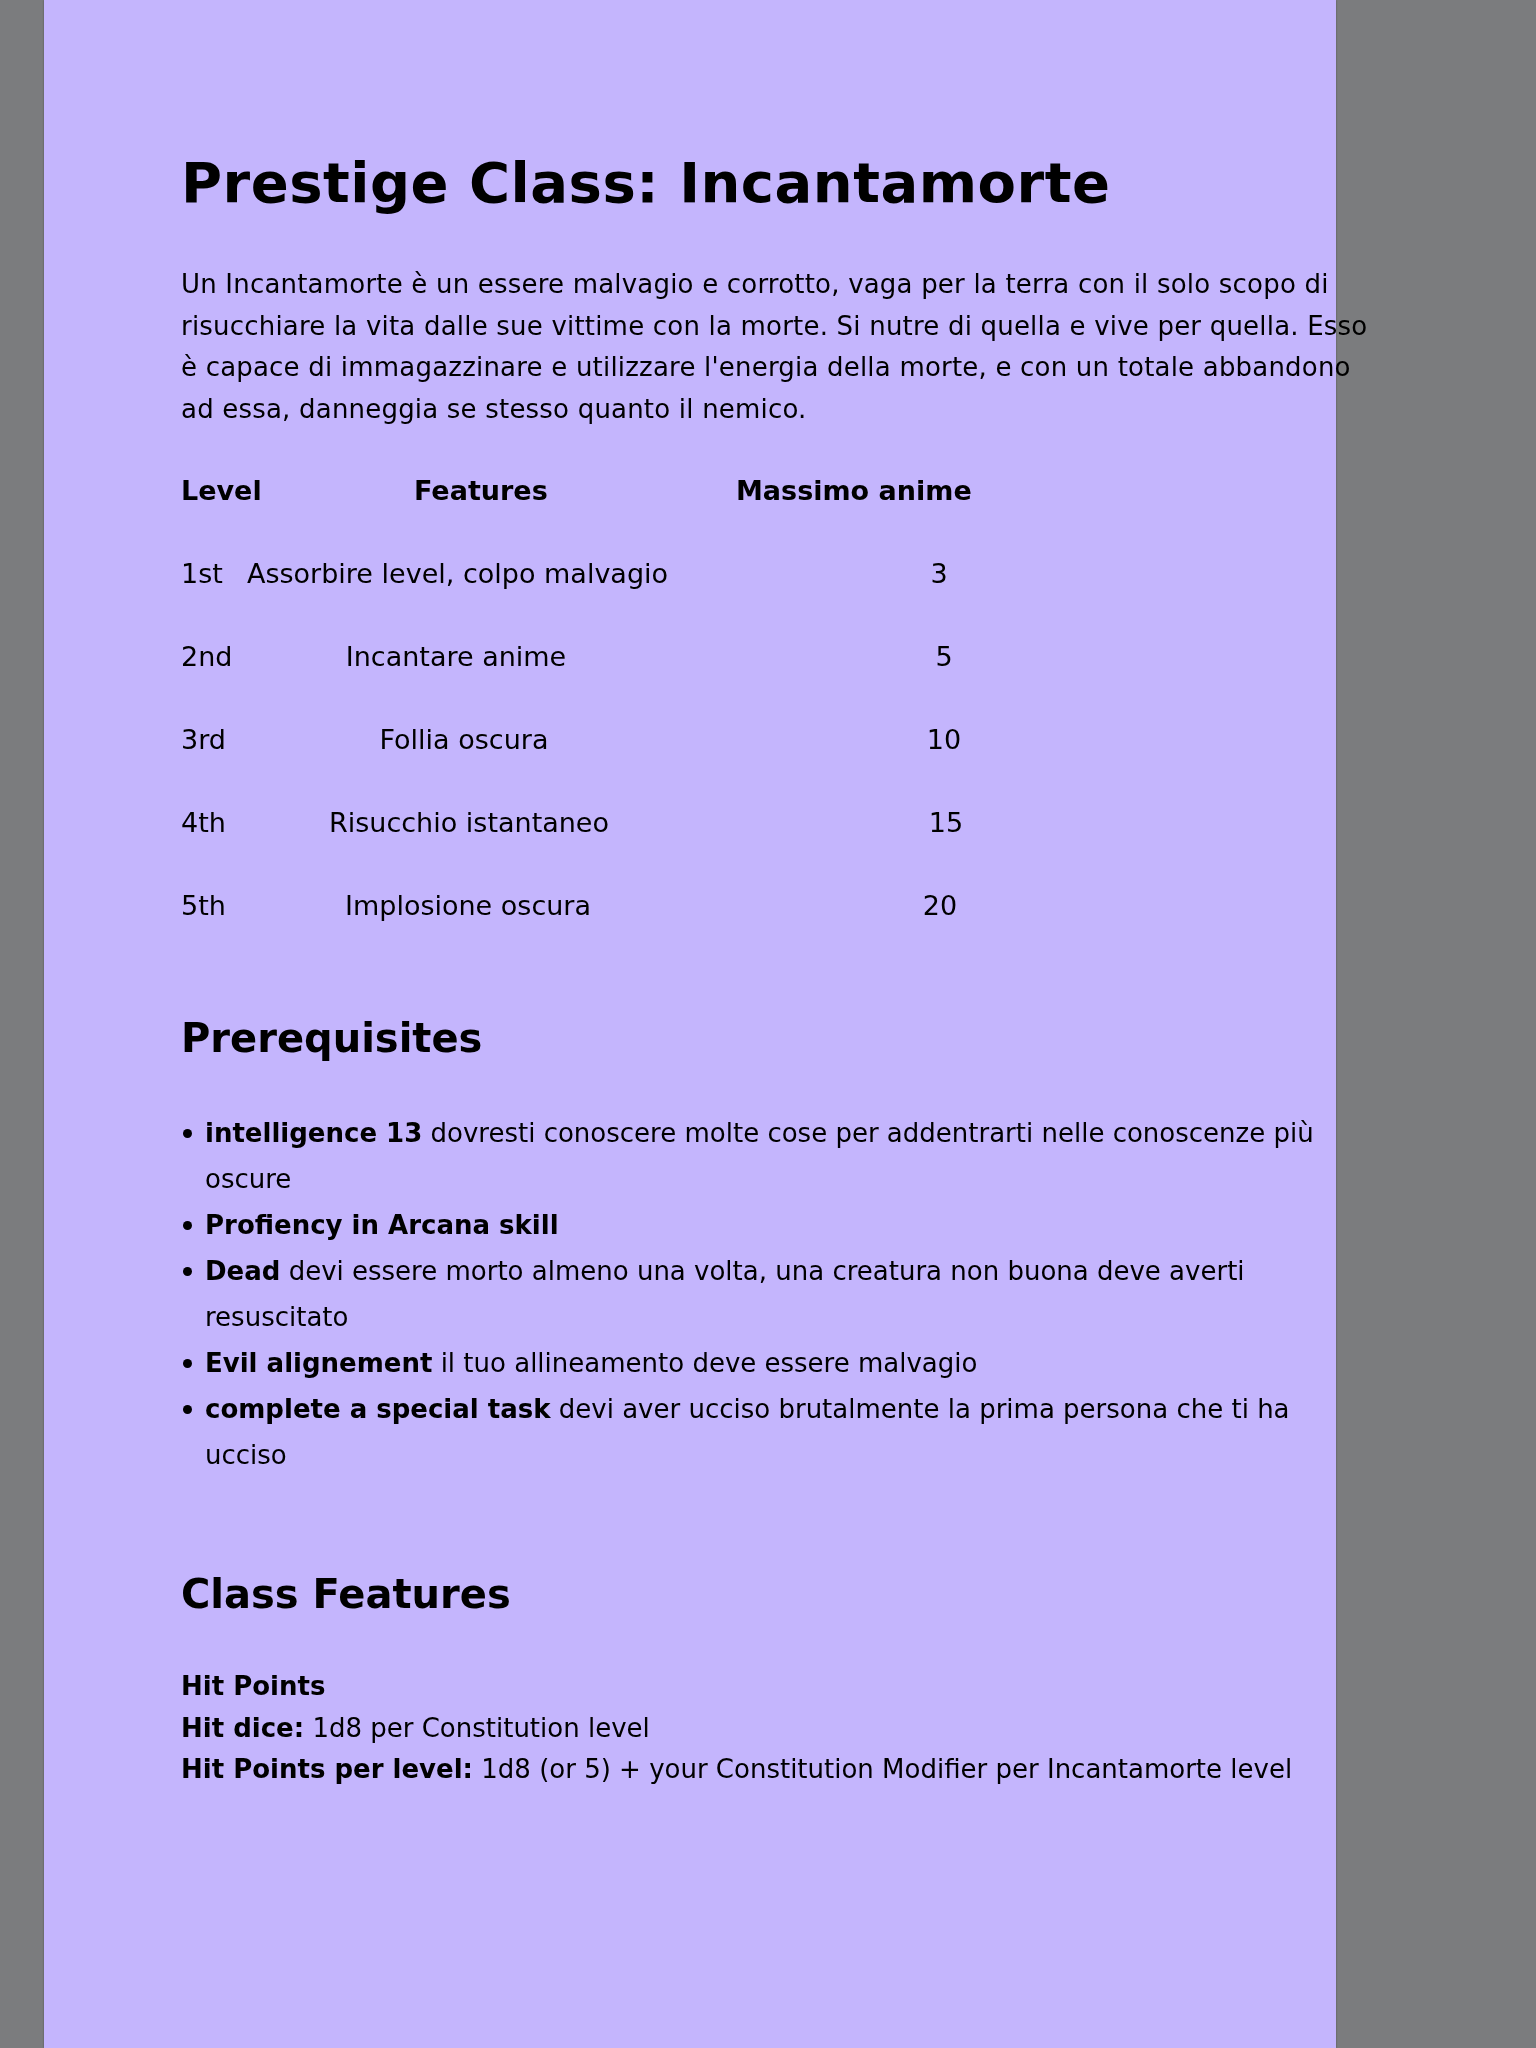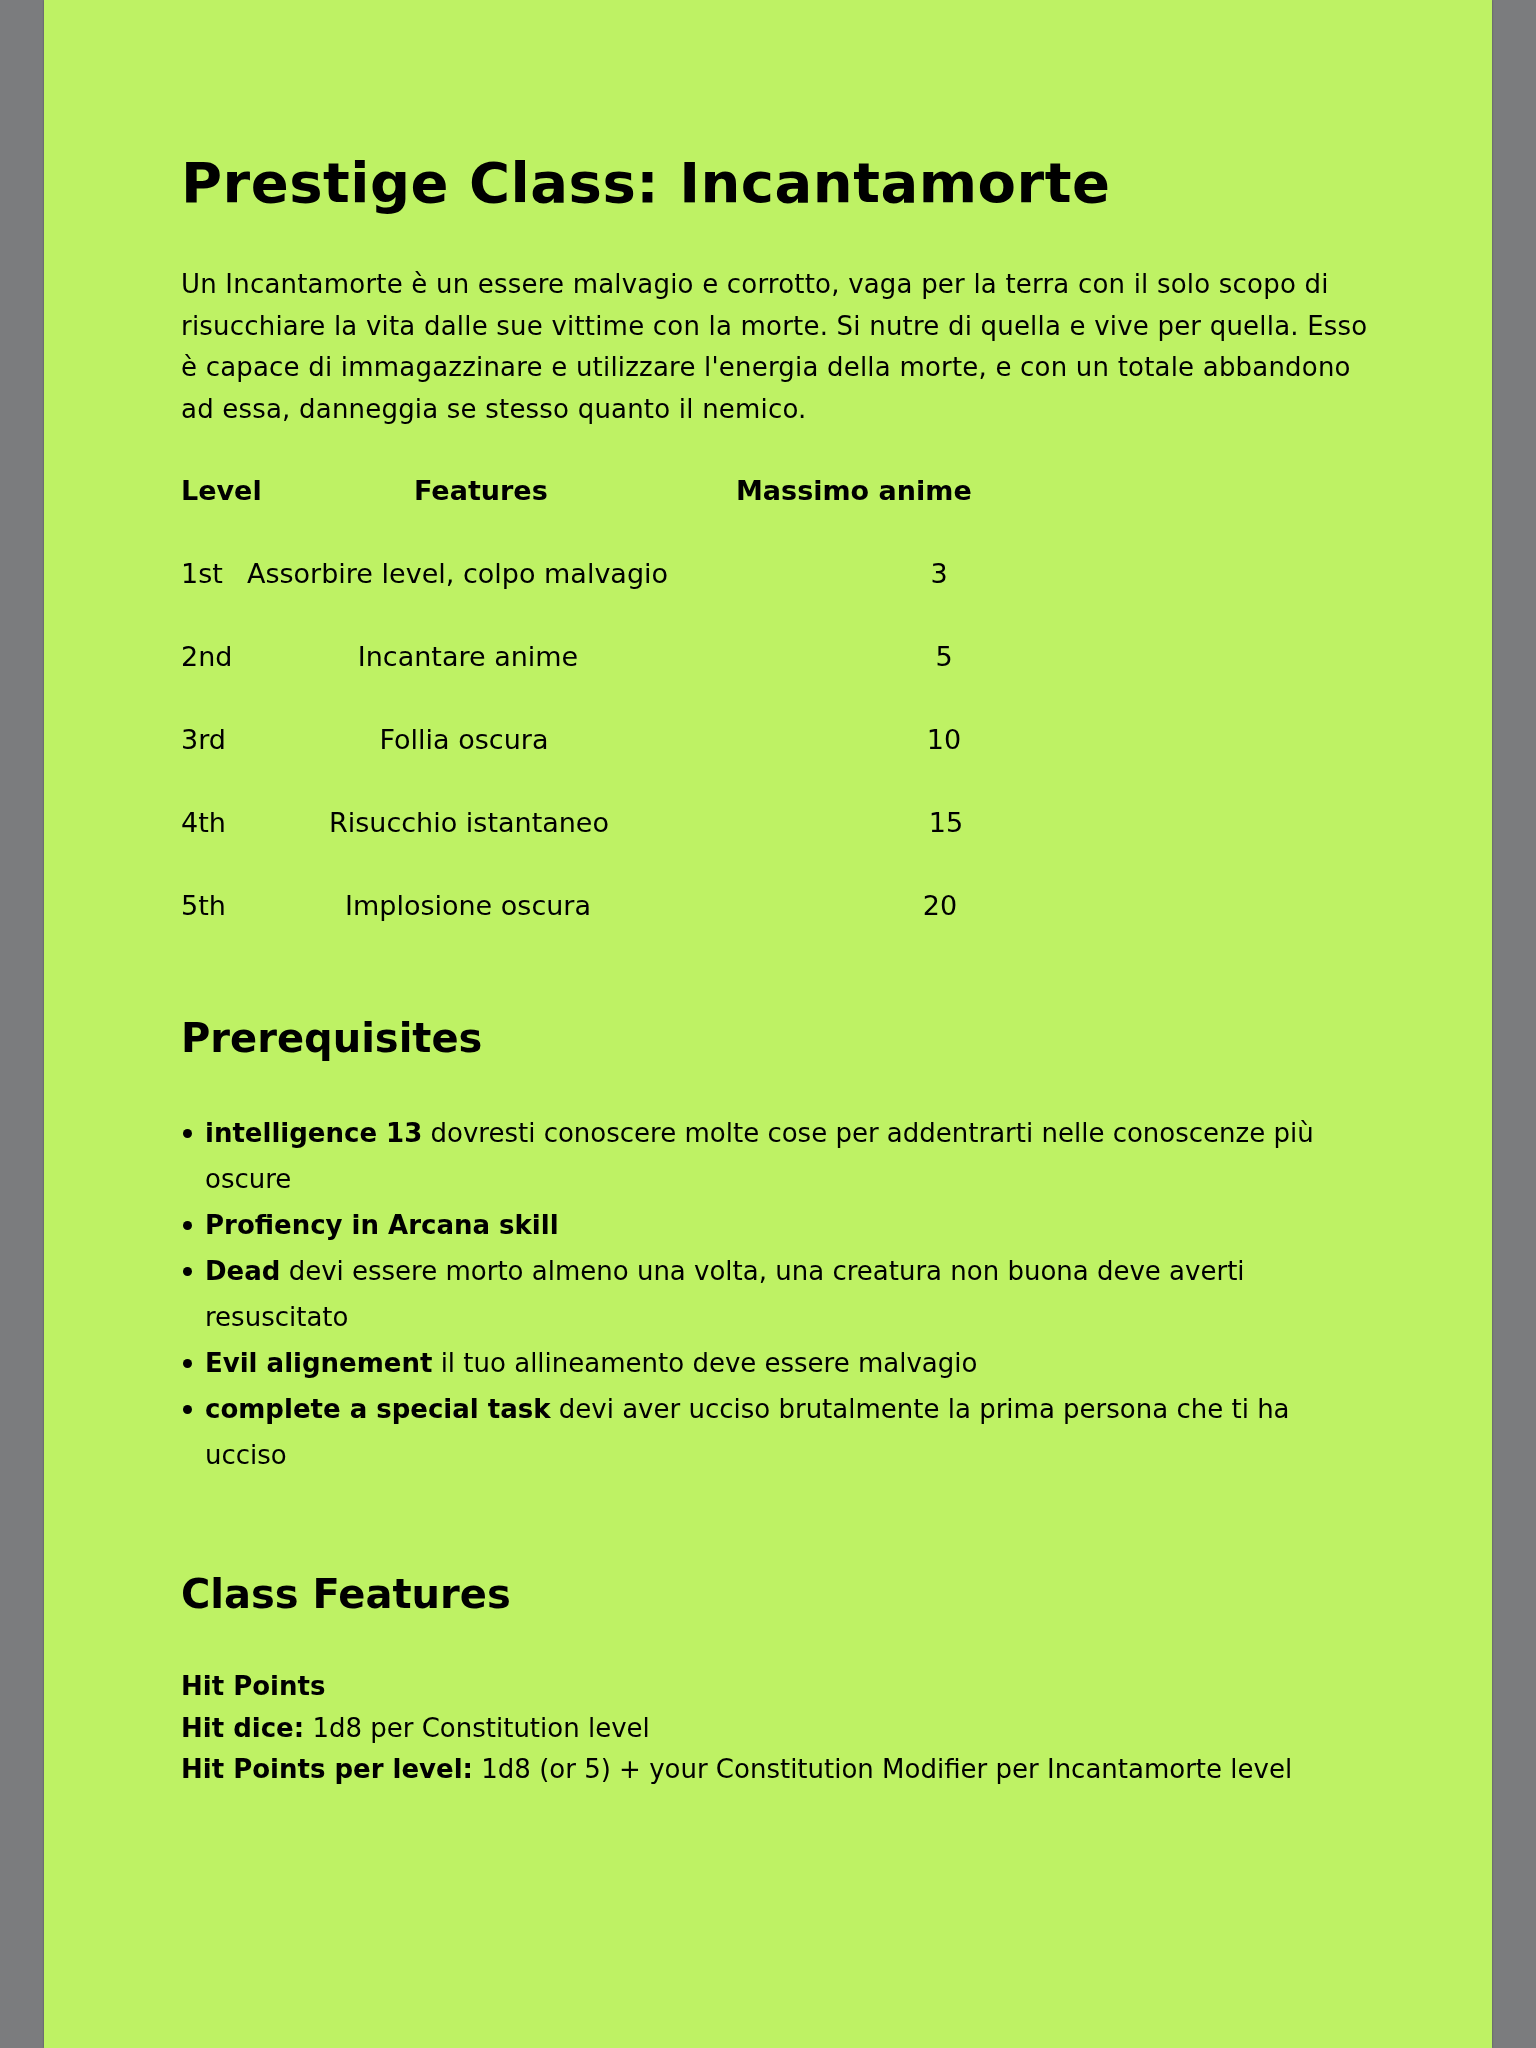--- a/index.html
+++ b/index.html
@@ -7,23 +7,23 @@
       padding: 0;
       width: 1536px;
       height: 2048px;
       background: #7b7c7e;
       overflow: hidden;
     }
     .page {
       position: absolute;
       left: 44px;
       top: 0;
-      width: 1448px;
+      width: 1292px;
       height: 2048px;
-      background: #bef264;
+      background: #c4b5fd;
       box-shadow: 0 0 2px rgba(0,0,0,0.35);
     }
     .content {
       position: absolute;
       left: 137px;
       top: 0;
       width: 1200px;
       color: #000;
       font-family: "DejaVu Sans", sans-serif;
     }
@@ -117,21 +117,21 @@
     <div>
       <div class="tbl-cell th col-level" style="top:474px">Level</div>
       <div class="tbl-cell th col-feat" style="top:474px; left:233px; width:420px; text-align:left; padding-left:152px; box-sizing:border-box; left:81px;">Features</div>
       <div class="tbl-cell th col-max" style="top:474px">Massimo anime</div>
 
       <div class="tbl-cell col-level" style="top:557px">1st</div>
       <div class="tbl-cell col-feat" style="top:557px">Assorbire level, colpo malvagio</div>
       <div class="tbl-cell col-max-val" style="top:557px">3</div>
 
       <div class="tbl-cell col-level" style="top:640px">2nd</div>
-      <div class="tbl-cell col-feat" style="top:640px; left:77px;">Incantare anime</div>
+      <div class="tbl-cell col-feat" style="top:640px; left:65px;">Incantare anime</div>
       <div class="tbl-cell col-max-val" style="top:640px; left:733px;">5</div>
 
       <div class="tbl-cell col-level" style="top:723px">3rd</div>
       <div class="tbl-cell col-feat" style="top:723px; left:73px;">Follia oscura</div>
       <div class="tbl-cell col-max-val" style="top:723px; left:733px;">10</div>
 
       <div class="tbl-cell col-level" style="top:806px">4th</div>
       <div class="tbl-cell col-feat" style="top:806px; left:78px;">Risucchio istantaneo</div>
       <div class="tbl-cell col-max-val" style="top:806px; left:735px;">15</div>
 

